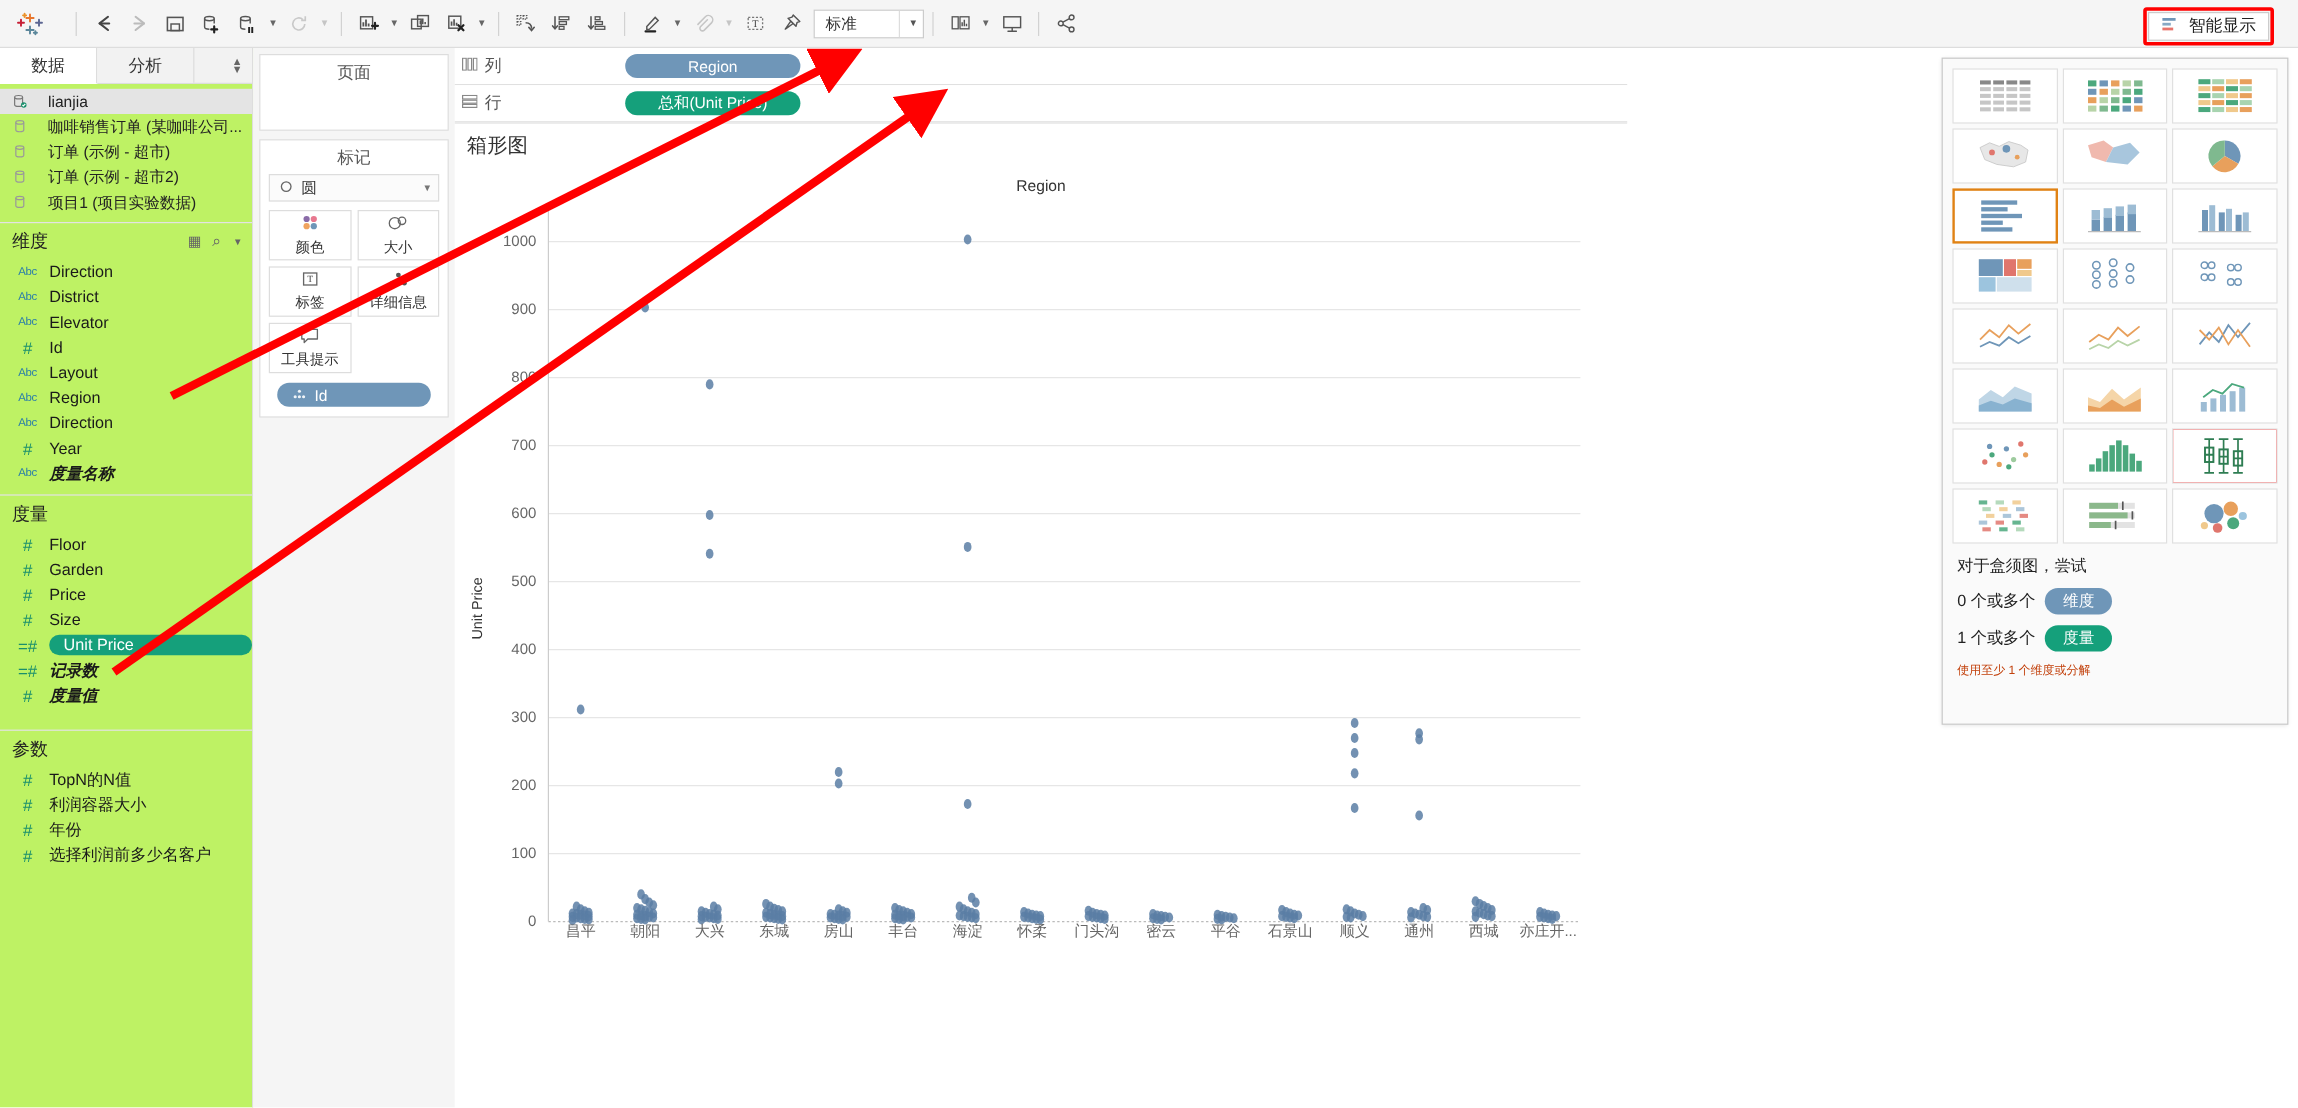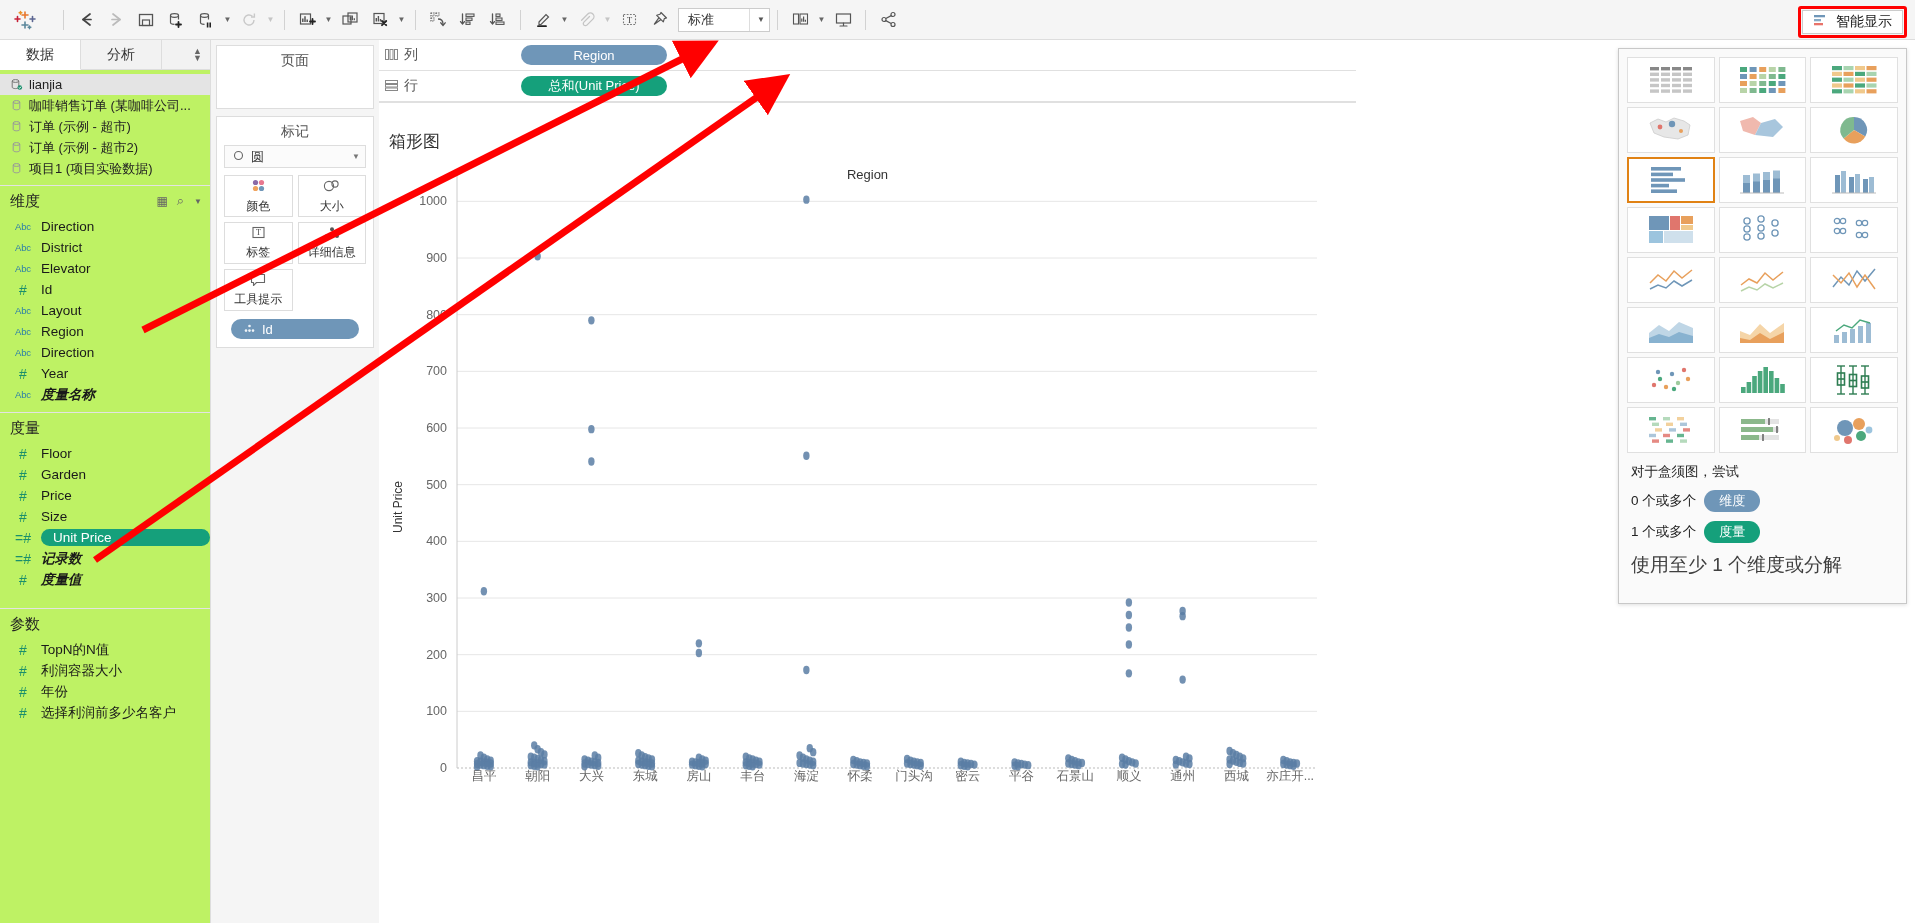--- a/index.html
+++ b/index.html
@@ -33,21 +33,21 @@
   .tb-logo { width: 34px; height: 28px; display:flex; align-items:center; justify-content:center; margin-right: 14px;}
   .tb-select {
     height: 24px; min-width: 92px; border: 1px solid #ccc; background: #fff;
     display: flex; align-items: center; justify-content: space-between;
     padding: 0 4px 0 9px; font-size: 13px; color: #333; cursor: pointer; margin-left: 4px;
   }
   .tb-select .sel-caret { font-size: 8px; color:#555; border-left:1px solid #ddd; padding-left:7px; height:100%; display:flex;align-items:center;}
 
   
   .showme-wrap {
-    position: absolute; right: 8px; top: 6px;
+    position: absolute; right: 20px; top: 6px;
     border: 3px solid #ff0000; border-radius: 3px; padding: 1px;
   }
   .showme-btn {
     height: 24px; display: flex; align-items: center; gap: 6px;
     padding: 0 10px; background: #fff; border: 1px solid #ccc;
     font-size: 14px; color: #222; cursor: pointer;
   }
 
   
   .left-pane {
@@ -59,21 +59,21 @@
     flex: 0 0 auto; padding: 0 26px; display: flex; align-items: center;
     font-size: 14px; color: #333; cursor: pointer; border-right: 1px solid #ddd;
     background: #f2f2f2;
   }
   .dp-tab.active { background: #fff; border-bottom: 1px solid #fff; margin-bottom: -1px; }
   .dp-tab-spacer { flex: 1; display:flex; align-items:center; justify-content:flex-end; padding-right:8px; }
   .sortarrow { font-size: 9px; color: #666; line-height: 7px; text-align:center; cursor:pointer;}
 
   .ds-list { padding: 4px 0 6px 0; border-bottom: 1px solid #e3e3e3; }
   .ds-item {
-    height: 21px; display: flex; align-items: center; gap: 6px;
+    height: 21px; display: flex; align-items: center; gap: 17px;
     padding-left: 10px; font-size: 13px; color: #222; cursor: pointer; white-space: nowrap;
   }
   .ds-item.active { background: #e4e4e4; }
   .db-ico { width: 13px; height: 13px; flex: 0 0 13px; }
 
   .sect-head {
     height: 30px; display: flex; align-items: center; justify-content: space-between;
     padding: 0 8px 0 10px; font-size: 15px; color: #222; font-weight: 400;
   }
   .sect-head .tools { display: flex; align-items: center; gap: 10px; color:#666; }
@@ -129,21 +129,21 @@
   .shelf-row.r1 { top: 0; }
   .shelf-row.r2 { top: 31px; }
   .shelf-label { font-size: 14px; color: #555; display: flex; align-items: center; gap: 6px; width: 128px;}
   .shelf-ico { color: #777; font-size: 11px; }
 
   
   .worksheet {
     position: absolute; left: 379px; top: 102px; width: 977px; height: 821px;
     background: #fff; border-top: 1px solid #e0e0e0;
   }
-  .ws-title { font-size: 17px; color: #333; padding: 27px 0 0 10px; }
+  .ws-title { font-size: 17px; color: #333; padding: 7px 0 0 10px; }
   .chart-title { text-align: center; font-size: 13px; color: #333; margin-top: 14px; }
   .y-axis-title {
     position: absolute; left: 12px; top: 430px; transform: rotate(-90deg); transform-origin: left top;
     font-size: 12px; color: #333; white-space: nowrap;
   }
   .x-axis-labels {
     position: absolute; left: 78px; top: 665px; width: 860px; height: 28px;
     display: flex;
   }
   .x-lab { flex: 1; text-align: center; font-size: 12.5px; color: #666; }
@@ -163,21 +163,21 @@
   .sm-redbox {
     position: absolute; border: 3px solid #ff0000; border-radius: 2px;
     pointer-events: none;
   }
   .sm-foot { padding: 10px 4px 0 4px; }
   .sm-foot .line1 { font-size: 13.5px; color: #222; margin-bottom: 9px; }
   .sm-foot .line { display: flex; align-items: center; gap: 8px; margin-bottom: 9px; font-size: 13.5px; color: #222;}
   .chip { border-radius: 11px; padding: 2px 15px; color: #fff; font-size: 13px; }
   .chip.blue { background: #6f96b8; }
   .chip.green { background: #15a07b; }
-  .sm-note { font-size: 19px; color: #404040; margin-top: 1px; }
+  .sm-note { font-size: 10px; color: #c2410c; margin-top: 1px; }
 
   
   .arrows { position: absolute; left:0; top:0; width:1915px; height:923px; pointer-events:none; }
 </style>
 </head>
 <body>
 
 <div id="app">
 
   <div class="toolbar">

